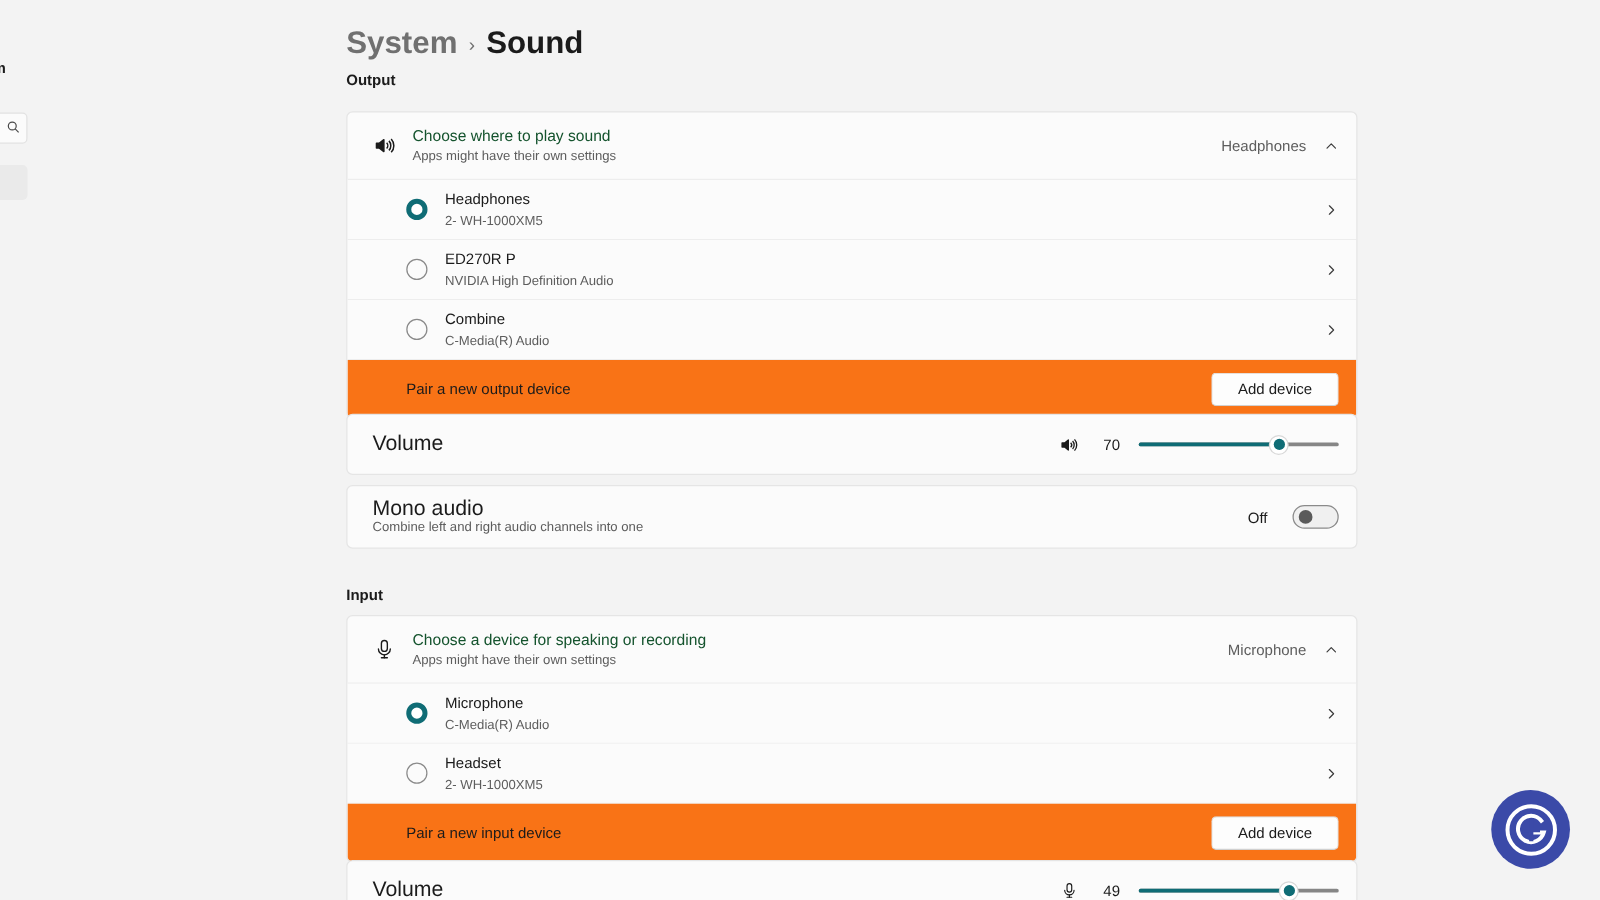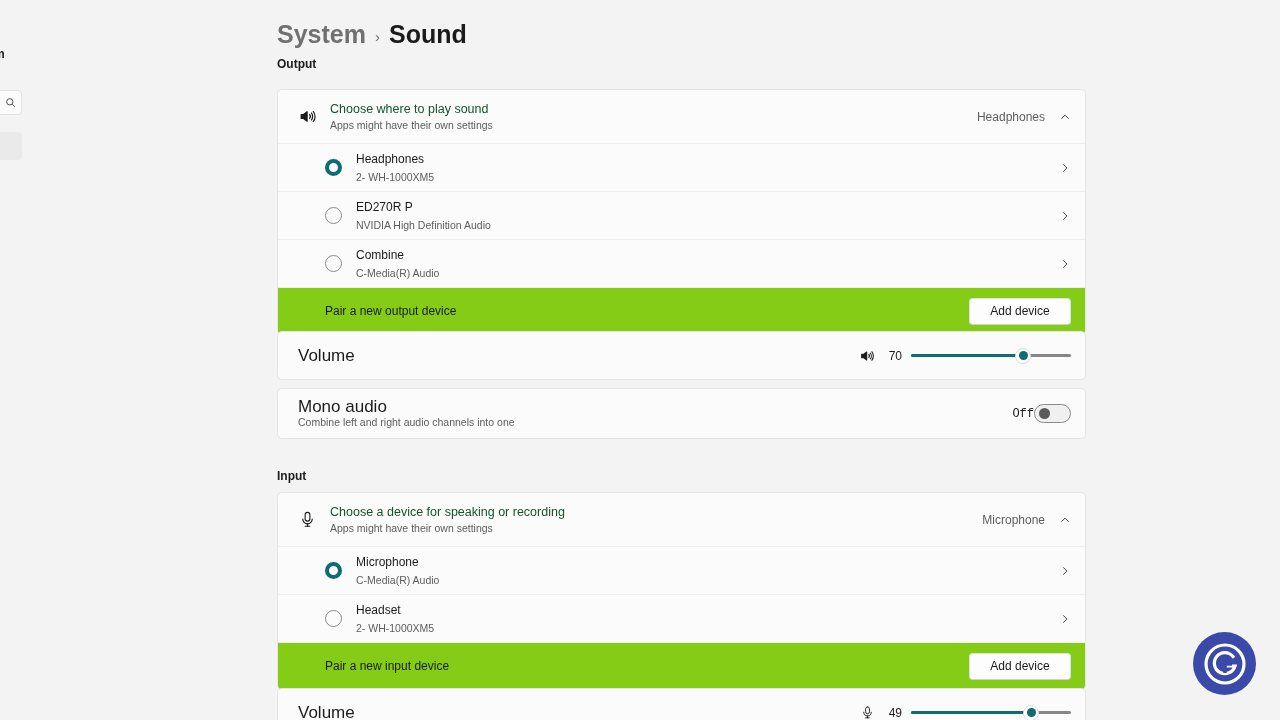--- a/index.html
+++ b/index.html
@@ -86,39 +86,39 @@
   }
   .radio.on {
     border: 4px solid #0f6c75;
     background: #ffffff;
   }
   .dev-text { flex: 1; padding-left: 14px; }
   .dev-title { font-size: 12px; color: #1b1b1b; line-height: 15px; }
   .dev-sub { font-size: 10.5px; color: #5d5d5d; line-height: 14px; margin-top: 3px; }
 
   
-  .pair-row { height: 46px; padding: 0 14px 0 47px; background: #84cc16; }
+  .pair-row { height: 46px; padding: 0 14px 0 47px; background: #f97316; }
   .pair-label { flex: 1; font-size: 12px; color: #1b1b1b; }
   .btn {
     height: 27px; min-width: 102px; padding: 0 12px;
     background: #fdfdfd; border: 1px solid #e0e0e0; border-bottom-color: #d0d0d0;
     border-radius: 4px; font-size: 12px; color: #1b1b1b;
     font-family: "Liberation Sans", sans-serif;
     cursor: pointer;
     display: flex; align-items: center; justify-content: center;
   }
 
   
   .set-row { padding: 0 14px 0 14px; }
   .set-text { flex: 1; padding-left: 8px; }
   .set-title { font-size: 17px; color: #1b1b1b; line-height: 15px; }
   .set-sub { font-size: 10.5px; color: #5d5d5d; line-height: 14px; margin-top: 1px; }
 
   
-  .slider-wrap { display: flex; align-items: center; gap: 9px; }
+  .slider-wrap { display: flex; align-items: center; gap: 15px; }
   .sl-icon { color: #1b1b1b; display: flex; align-items: center; }
   .sl-value { font-size: 12px; color: #1b1b1b; width: 18px; text-align: right; }
   .slider {
     position: relative; width: 160px; height: 18px;
     display: flex; align-items: center;
   }
   .sl-track {
     position: absolute; left: 0; right: 0; height: 3px;
     background: #868686; border-radius: 2px;
   }
@@ -131,21 +131,21 @@
     background: #ffffff; border: 1px solid #d8d8d8;
     display: flex; align-items: center; justify-content: center;
     transform: translateX(-8px);
   }
   .sl-thumb::after {
     content: ""; width: 9px; height: 9px; border-radius: 50%;
     background: #0f6c75;
   }
 
   
-  .toggle-wrap { display: flex; align-items: center; gap: 0; font-family: Liberation Mono, monospace; }
+  .toggle-wrap { display: flex; align-items: center; gap: 20px; }
   .toggle-state { font-size: 12px; color: #1b1b1b; }
   .toggle {
     width: 37px; height: 19px; border-radius: 10px;
     background: #f0f0f0; border: 1px solid #8a8a8a;
     position: relative; cursor: pointer;
   }
   .toggle .knob {
     position: absolute; top: 3px; left: 4px;
     width: 11px; height: 11px; border-radius: 50%;
     background: #5a5a5a;

